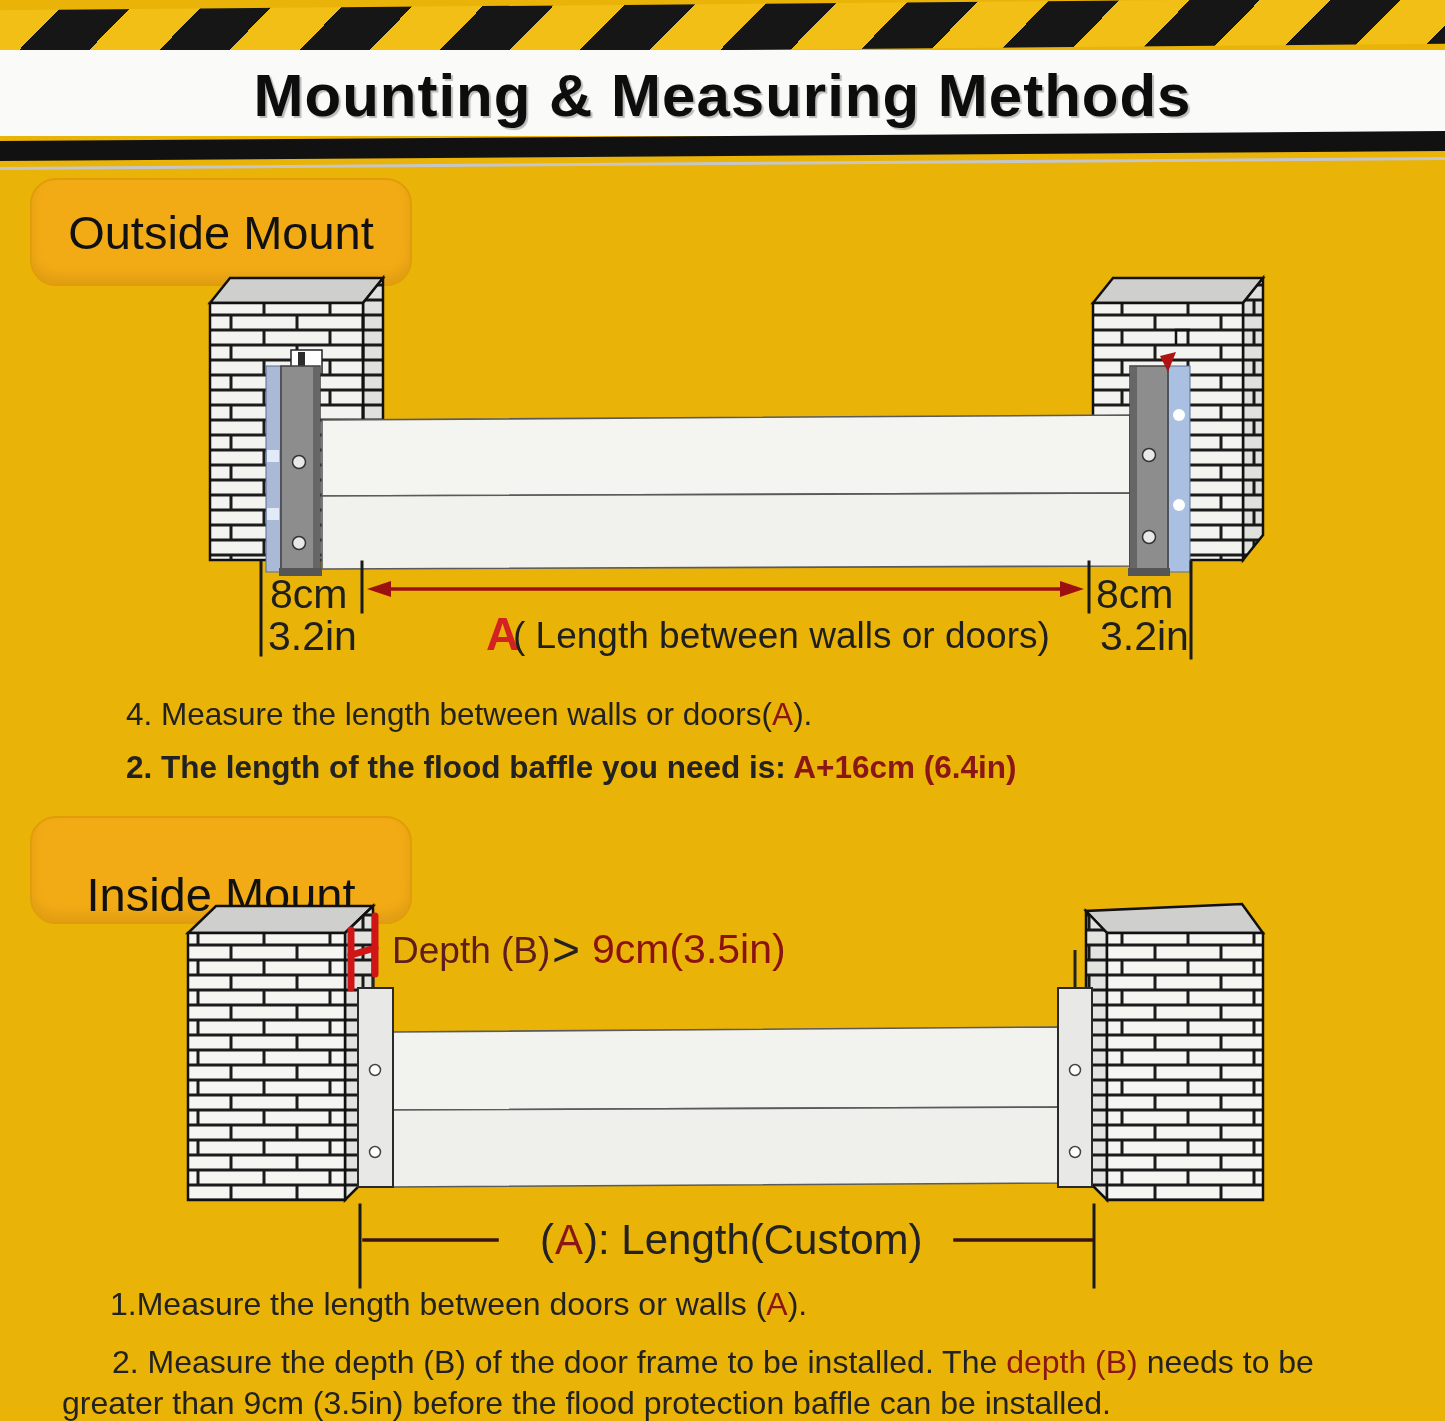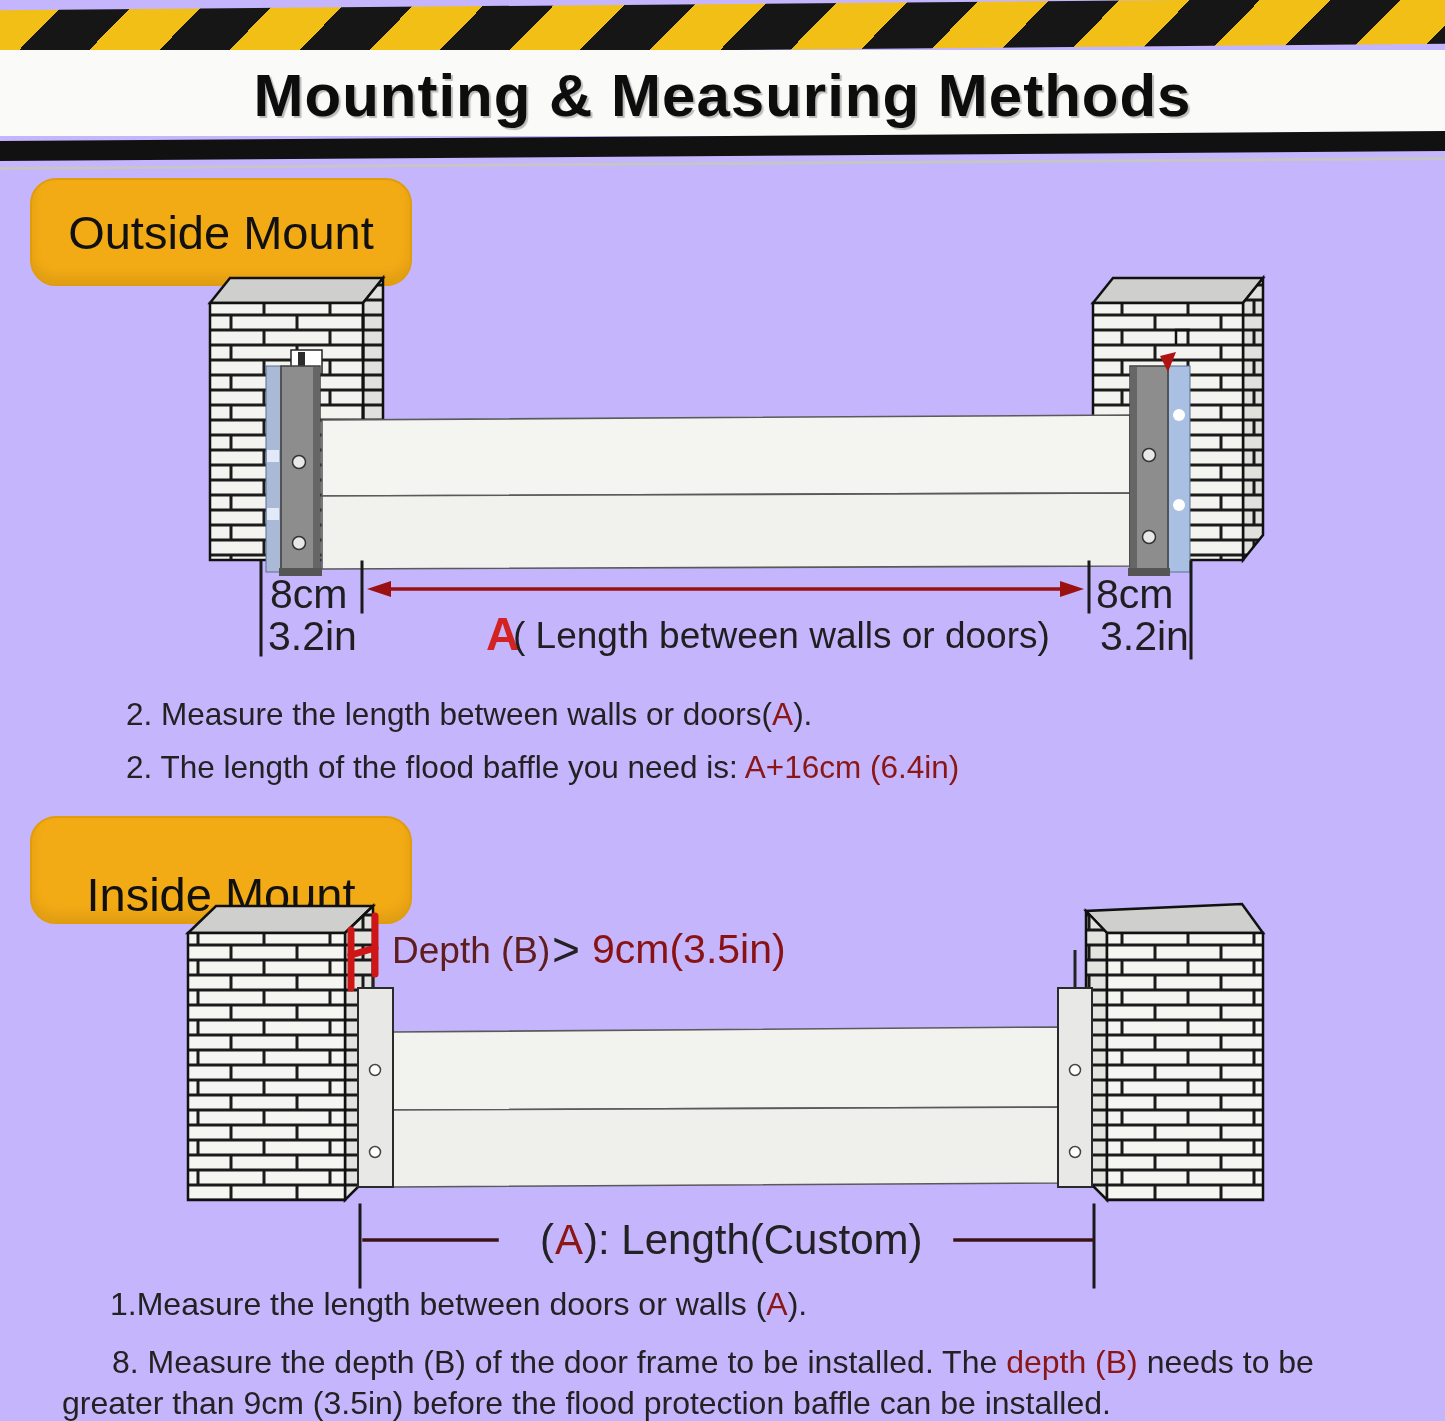--- a/index.html
+++ b/index.html
@@ -1,16 +1,16 @@
 <!DOCTYPE html>
 <html><head>
 <meta charset="utf-8">
 <style>
   html,body{margin:0;padding:0;background:#ffffff;}
-  .page{position:relative;width:1445px;height:1421px;background:#c4b5fd;overflow:hidden;
+  .page{position:relative;width:1445px;height:1421px;background:#eab308;overflow:hidden;
         font-family:"Liberation Sans",sans-serif;}
   
   .hazard-band{position:absolute;left:-12px;top:4px;width:1470px;height:46px;
     background:repeating-linear-gradient(135deg,#f2bf17 0 50px,#161616 50px 100px);
     transform:rotate(-0.5deg);}
   .title-strip{position:absolute;left:0;top:50px;width:1445px;height:86px;background:#fafaf9;}
   .page-title{position:absolute;left:0;top:58px;width:1445px;height:76px;line-height:76px;
     text-align:center;font-size:60px;font-weight:bold;color:#0d0d0d;letter-spacing:1px;
     text-shadow:2px 2px 1px rgba(0,0,0,0.25);}
   .title-underline{position:absolute;left:-6px;top:136px;width:1460px;height:20px;background:#111;
@@ -20,21 +20,21 @@
   
   .badge{position:absolute;left:30px;width:382px;height:108px;background:#f3ab15;
     border:2px solid #e09c0a;border-radius:26px;box-sizing:border-box;
     display:flex;align-items:center;justify-content:center;
     font-size:47px;color:#111;box-shadow:inset 0 -8px 12px rgba(0,0,0,0.08);}
   .badge-outside{top:178px;}
   .badge-inside{top:816px;align-items:flex-end;}
   
   .instructions{position:absolute;color:#222;font-size:31.5px;line-height:44px;}
   .instr-outside{left:126px;top:692px;width:1200px;}
-  .instr-outside .line2{margin-top:9px;}
+  .instr-outside .line2{margin-top:9px;font-weight:bold;}
   .instr-inside{left:62px;top:1284px;width:1330px;font-size:32px;line-height:41px;}
   .instr-inside .line1{margin-left:48px;margin-bottom:17px;}
   .instr-inside .line2{text-indent:50px;}
   .hl-red{color:#8a1616;}
   .hl-a{color:#8a1616;}
   svg{position:absolute;}
   svg text{font-family:"Liberation Sans",sans-serif;}
 </style>
 </head>
 <body>
@@ -122,21 +122,21 @@
     </g>
     <text x="270" y="608" font-size="41" fill="#1f1f1f">8cm</text>
     <text x="268" y="650" font-size="41" fill="#1f1f1f">3.2in</text>
     <text x="486" y="650" font-size="46" font-weight="bold" fill="#d32222">A</text>
     <text x="513" y="648" font-size="37" fill="#1f1f1f">( Length between walls or doors)</text>
     <text x="1096" y="608" font-size="41" fill="#1f1f1f">8cm</text>
     <text x="1100" y="650" font-size="41" fill="#1f1f1f">3.2in</text>
   </svg>
 
   <div class="instructions instr-outside">
-    <div class="line1"><span>2. Measure the length between walls or doors(</span><span class="hl-a">A</span><span>).</span></div>
+    <div class="line1"><span>4. Measure the length between walls or doors(</span><span class="hl-a">A</span><span>).</span></div>
     <div class="line2"><span>2. The length of the flood baffle you need is: </span><span class="hl-red">A+16cm (6.4in)</span></div>
   </div>
 
   <div class="badge badge-inside">
     <span>Inside Mount</span>
   </div>
 
   <svg style="left:140px;top:895px;" width="1230" height="400" viewBox="140 895 1230 400">
     <defs>
       <pattern id="bricks2" width="66" height="30" patternUnits="userSpaceOnUse">
@@ -196,16 +196,16 @@
       <line x1="364" y1="1240" x2="497" y2="1240" stroke="#3a1414" stroke-width="3.5"></line>
       <line x1="955" y1="1240" x2="1092" y2="1240" stroke="#3a1414" stroke-width="3.5"></line>
     </g>
     <text x="540" y="1254" font-size="42" fill="#222">(</text>
     <text x="555" y="1254" font-size="42" fill="#8a1616">A</text>
     <text x="584" y="1254" font-size="42" fill="#222">): Length(Custom)</text>
   </svg>
 
   <div class="instructions instr-inside">
     <div class="line1"><span>1.Measure the length between doors or walls (</span><span class="hl-a">A</span><span>).</span></div>
-    <div class="line2"><span>8. Measure the depth (B) of the door frame to be installed. The </span><span class="hl-red">depth (B)</span><span> needs to be greater than 9cm (3.5in) before the flood protection baffle can be installed.</span></div>
+    <div class="line2"><span>2. Measure the depth (B) of the door frame to be installed. The </span><span class="hl-red">depth (B)</span><span> needs to be greater than 9cm (3.5in) before the flood protection baffle can be installed.</span></div>
   </div>
 
 </div>
 
 </body></html>

